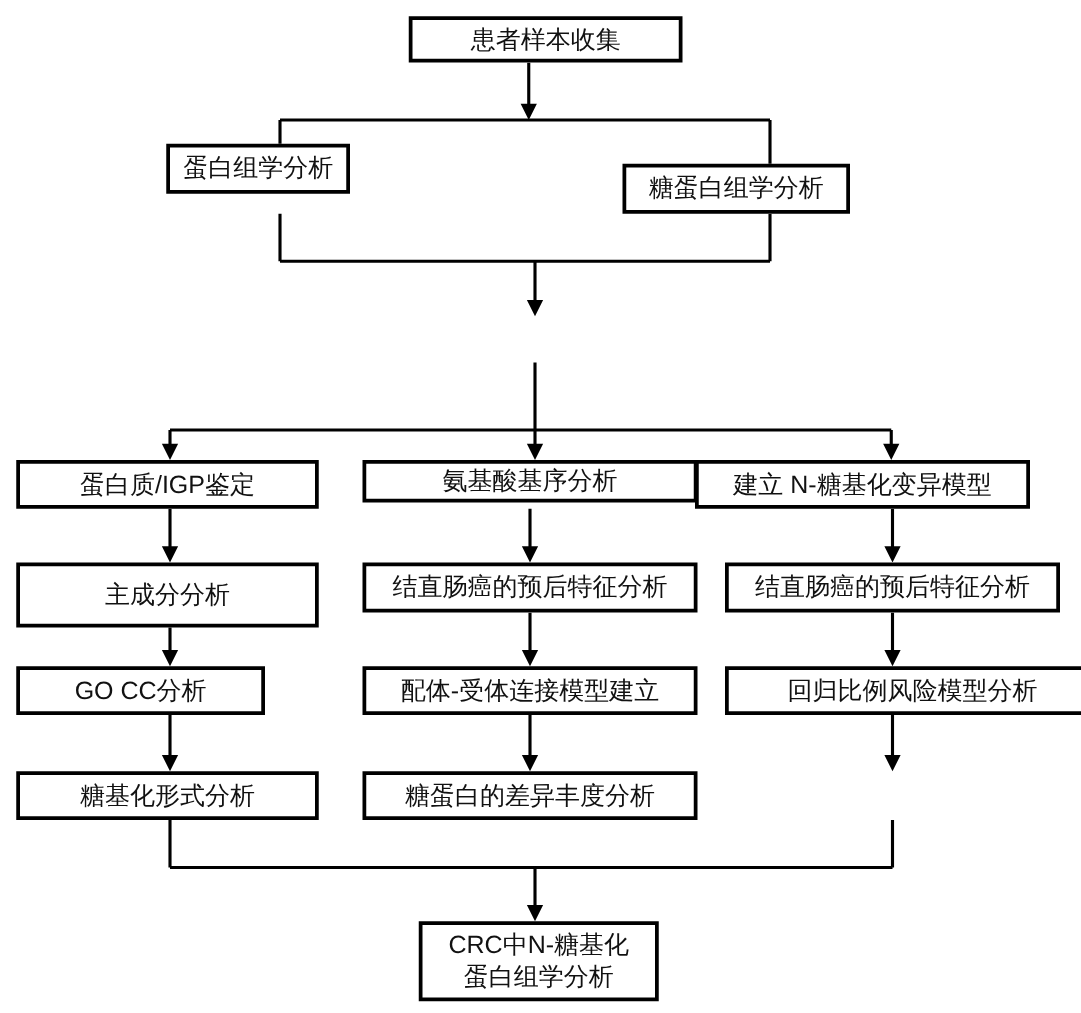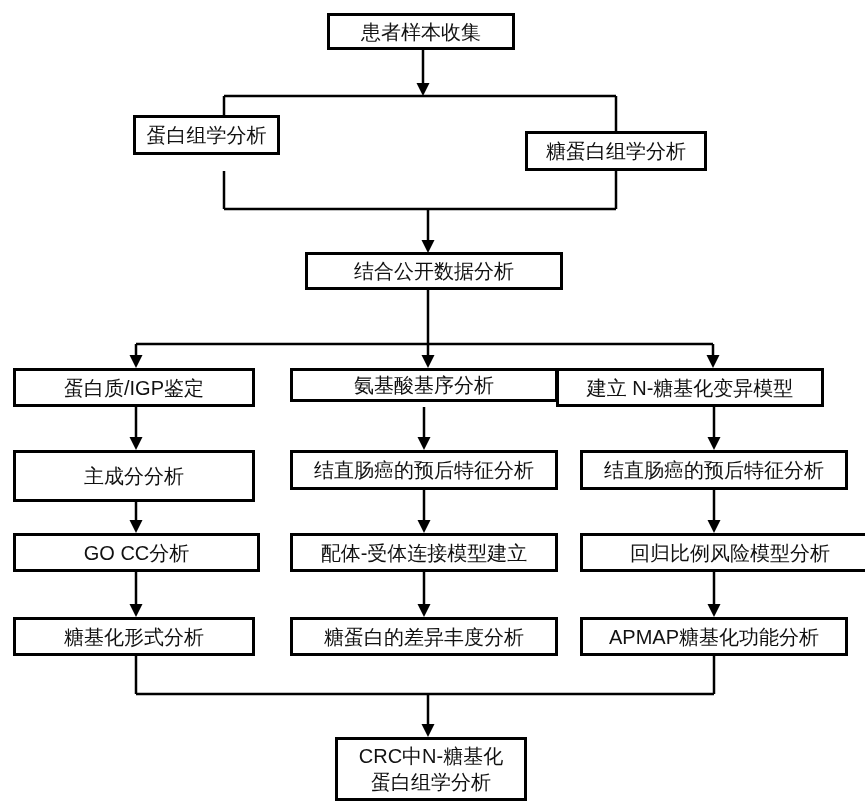--- a/index.html
+++ b/index.html
@@ -114,42 +114,39 @@
 
     <g>
       <line x1="136" y1="656" x2="136" y2="694"></line>
       <line x1="714" y1="656" x2="714" y2="694"></line>
       <line x1="136" y1="694" x2="714" y2="694"></line>
       <line x1="428" y1="694" x2="428" y2="725"></line>
       <polygon points="428,737 421.5,724 434.5,724"></polygon>
     </g>
   </svg>
 
-  <div class="node" style="left:327px;top:13px;width:188px;height:37px">
+  <div class="node" style="left:327px;top:13px;width:219px;height:37px">
     <span>患者样本收集</span>
   </div>
 
   <div class="node" style="left:133px;top:115px;width:147px;height:40px">
     <span>蛋白组学分析</span>
   </div>
-  <div class="node" style="left:525px;top:131px;width:182px;height:40px">
+  <div class="node" style="left:498px;top:131px;width:182px;height:40px">
     <span>糖蛋白组学分析</span>
   </div>
 
-  <div class="node" style="left:305px;top:252px;width:258px;height:38px">
-    <span>结合公开数据分析</span>
-  </div>
 
   <div class="node" style="left:13px;top:368px;width:242px;height:39px">
     <span>蛋白质/IGP鉴定</span>
   </div>
   <div class="node" style="left:13px;top:450px;width:242px;height:52px">
     <span>主成分分析</span>
   </div>
-  <div class="node" style="left:13px;top:533px;width:247px;height:39px">
+  <div class="node" style="left:13px;top:533px;width:199px;height:39px">
     <span>GO CC分析</span>
   </div>
   <div class="node" style="left:13px;top:617px;width:242px;height:39px">
     <span>糖基化形式分析</span>
   </div>
 
   <div class="node" style="left:290px;top:368px;width:268px;height:34px">
     <span>氨基酸基序分析</span>
   </div>
   <div class="node" style="left:290px;top:450px;width:268px;height:40px">
@@ -164,22 +161,19 @@
 
   <div class="node" style="left:556px;top:368px;width:268px;height:39px">
     <span>建立 N-糖基化变异模型</span>
   </div>
   <div class="node" style="left:580px;top:450px;width:268px;height:40px">
     <span>结直肠癌的预后特征分析</span>
   </div>
   <div class="node" style="left:580px;top:533px;width:300px;height:39px">
     <span>回归比例风险模型分析</span>
   </div>
-  <div class="node" style="left:580px;top:617px;width:268px;height:39px">
-    <span>APMAP糖基化功能分析</span>
-  </div>
 
   <div class="node" style="left:335px;top:737px;width:192px;height:64px">
     <span>CRC中N-糖基化</span>
     <span>蛋白组学分析</span>
   </div>
 
 </div>
 
 </body></html>

